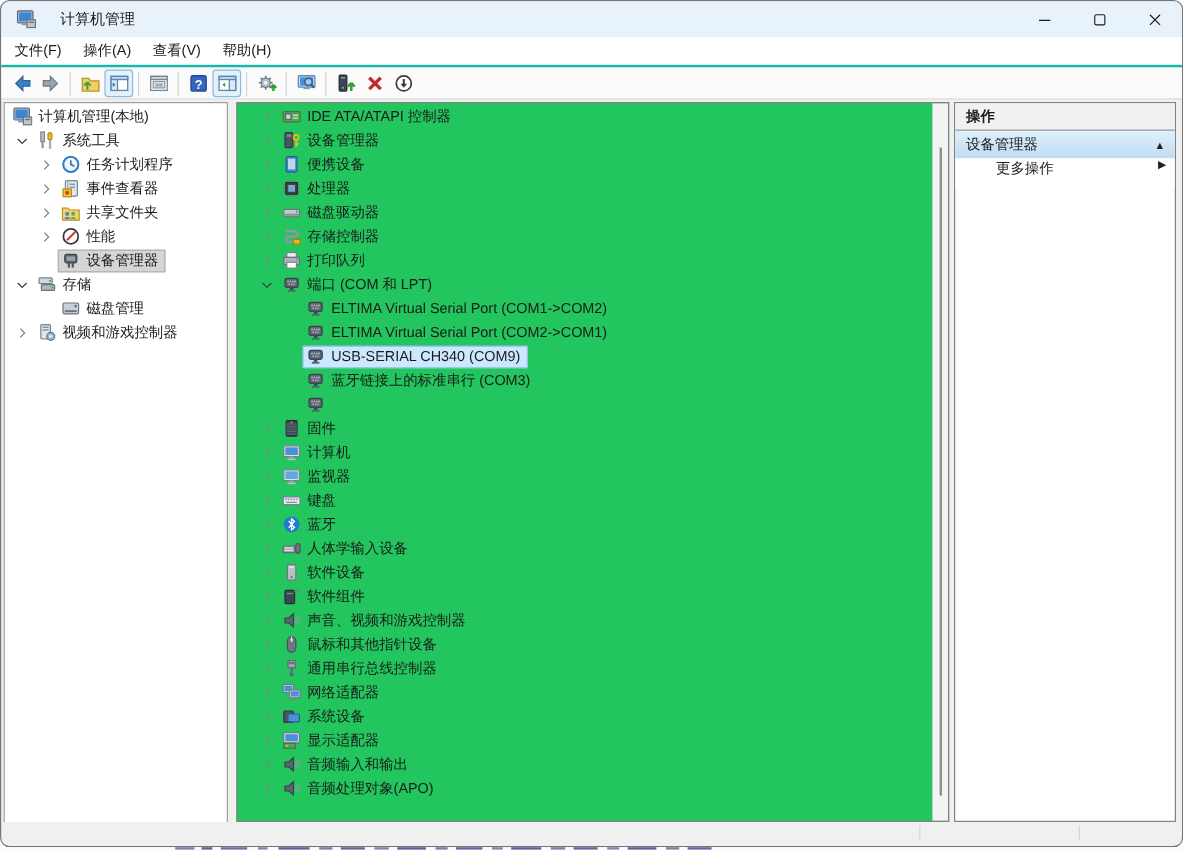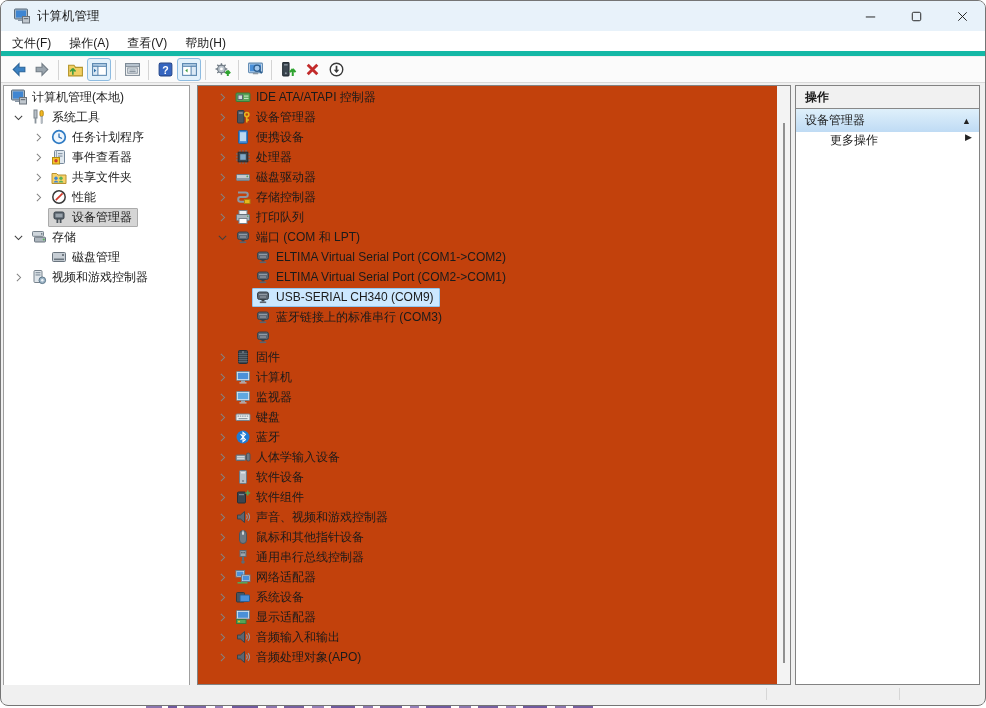--- a/index.html
+++ b/index.html
@@ -4,37 +4,37 @@
 <style>
   * { margin:0; padding:0; box-sizing:border-box; }
   html,body { width:986px; height:708px; overflow:hidden; background:#ffffff;
     font-family:"Liberation Sans","DejaVu Sans",sans-serif; }
   .window { position:absolute; left:0; top:0; width:986px; height:706px;
     border:1px solid #757575; border-radius:8px; overflow:hidden; background:#f0f0f0; }
   .titlebar { position:absolute; left:0; top:0; right:0; height:30px; background:var(--titlebar-bg,#e8f2fa);
     display:flex; align-items:center; }
   .app-icon { width:16px; height:16px; margin-left:13px; flex:none; }
   .app-icon svg { width:16px; height:16px; display:block; }
-  .title { font-size:12.5px; color:#1b1b1b; margin-left:7px; }
+  .title { font-size:12.5px; color:#1b1b1b; margin-left:20px; }
   .winbtns { position:absolute; right:0; top:0; height:30px; display:flex; }
   .winbtn { width:46px; height:30px; display:flex; align-items:center; justify-content:center; }
   .winbtn svg { width:15px; height:15px; }
   .menubar { position:absolute; left:0; top:30px; right:0; height:25px; background:#ffffff;
-    border-bottom:5px solid #14b8a6; display:flex; align-items:flex-start; padding-left:2px; }
+    border-bottom:2px solid #14b8a6; display:flex; align-items:center; padding-left:2px; }
   .menu-item { font-size:12px; color:#1b1b1b; padding:4px 9px; }
   .toolbar { position:absolute; left:0; top:56px; right:0; height:26px; background:#fbfbfb;
     border-bottom:1px solid #d9d9d9; display:flex; align-items:center; padding-left:5px; }
   .tb { width:24px; height:23px; display:flex; align-items:center; justify-content:center;
     border:1px solid transparent; border-radius:3px; margin:0 0px; flex:none; }
   .tb svg { width:17px; height:17px; display:block; }
   .tb.pressed { border-color:#8dbbe0; background:#e3f1fb; }
   .tb-sep { width:1px; height:20px; background:#d4d4d4; margin:0 4px; flex:none; }
   .left-pane { position:absolute; left:2px; top:84px; width:187px; height:601px; background:#ffffff;
     border:1px solid #9f9f9f; padding-top:1px; overflow:hidden; }
-  .center-pane { position:absolute; left:196px; top:84px; width:594px; height:600px; background:#c2410c;
+  .center-pane { position:absolute; left:196px; top:84px; width:594px; height:600px; background:#22c55e;
     border:1px solid #828282; padding-top:1px; overflow:hidden; }
   .right-pane { position:absolute; left:794px; top:84px; width:185px; height:600px; background:#ffffff;
     border:1px solid #828282; overflow:hidden; }
   .t-row { height:20px; display:flex; align-items:center; white-space:nowrap; }
   .t-pad { flex:none; height:1px; }
   .t-exp { width:20px; flex:none; display:flex; align-items:center; justify-content:center; }
   .t-exp svg { width:13px; height:13px; display:block; }
   .t-core { display:flex; align-items:center; height:19px; padding:0 5px 0 2px; border:1px solid transparent; border-radius:1px; }
   .t-core .ic { width:16px; height:16px; margin-right:5px; flex:none; }
   .t-core .ic svg { width:16px; height:16px; display:block; }

